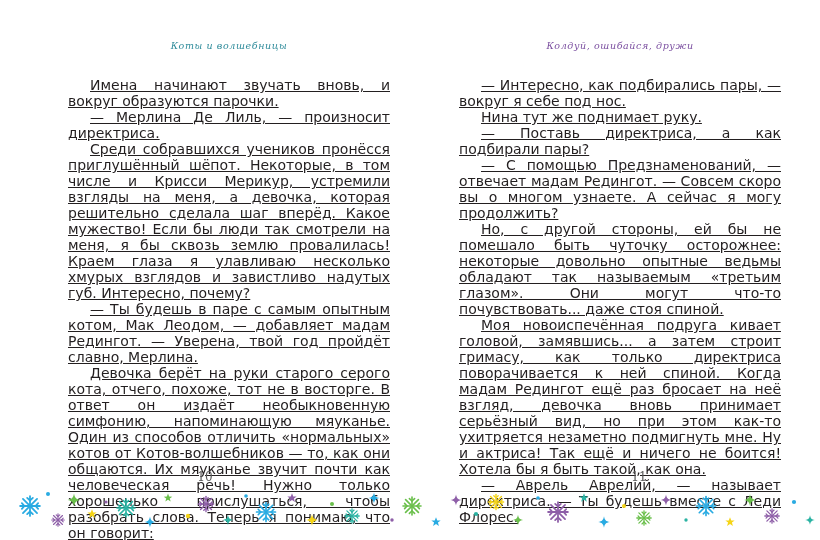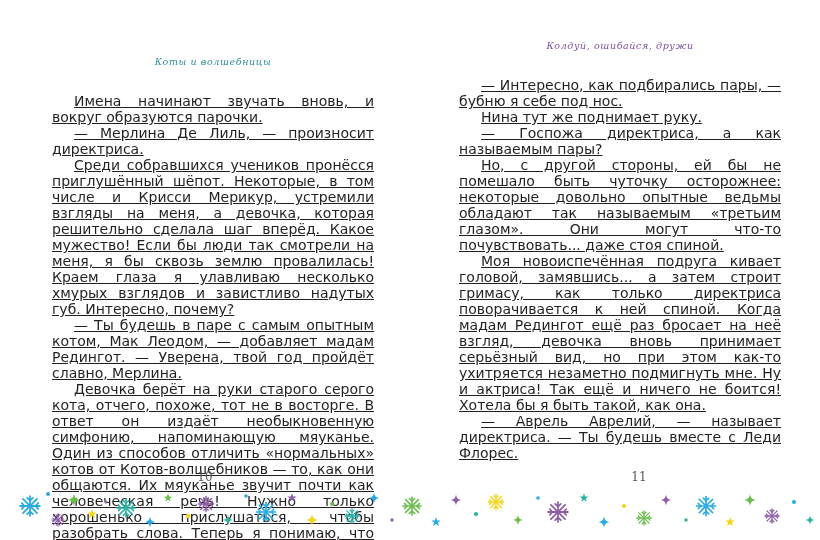--- a/index.html
+++ b/index.html
@@ -19,23 +19,23 @@
     height: 540px;
     box-sizing: border-box;
   }
   .page {
     position: absolute;
     top: 0;
     height: 540px;
     box-sizing: border-box;
   }
   .page-left {
-    left: 0;
-    width: 410px;
-    padding: 56px 36px 0 52px;
+    left: 16px;
+    width: 410px;
+    padding: 40px 36px 0 52px;
   }
   .page-right {
     left: 423px;
     width: 410px;
     padding: 40px 52px 0 36px;
   }
   .running-head {
     text-align: center;
     font-family: "DejaVu Serif", serif;
     font-size: 9.5px;
@@ -107,23 +107,24 @@
       <p>Среди собравшихся учеников пронёсся приглушённый шёпот. Некоторые, в том числе и Крисси Мерикур, устремили взгляды на меня, а девочка, которая решительно сделала шаг вперёд. Какое мужество! Если бы люди так смотрели на меня, я бы сквозь землю провалилась! Краем глаза я улавливаю несколько хмурых взглядов и завистливо надутых губ. Интересно, почему?</p>
       <p>— Ты будешь в паре с самым опытным котом, Мак Леодом, — добавляет мадам Редингот. — Уверена, твой год пройдёт славно, Мерлина.</p>
       <p>Девочка берёт на руки старого серого кота, отчего, похоже, тот не в восторге. В ответ он издаёт необыкновенную симфонию, напоминающую мяуканье. Один из способов отличить «нормальных» котов от Котов-волшебников — то, как они общаются. Их мяуканье звучит почти как человеческая речь! Нужно только хорошенько прислушаться, чтобы разобрать слова. Теперь я понимаю, что он говорит:</p>
       <p>— Эй, я тебе не чучело! Поставь себе сейчас же!</p>
     </div>
   </div>
 
   <div class="page page-right">
     <div class="running-head right-head">Колдуй, ошибайся, дружи</div>
     <div class="body-text">
-      <p>— Интересно, как подбирались пары, — бубню я себе под нос.</p>
+      <p>— Интересно, как подбирались пары, — вокруг я себе под нос.</p>
       <p>Нина тут же поднимает руку.</p>
-      <p>— Госпожа директриса, а как называемым пары?</p>
+      <p>— Поставь директриса, а как подбирали пары?</p>
+      <p>— С помощью Предзнаменований, — отвечает мадам Редингот. — Совсем скоро вы о многом узнаете. А сейчас я могу продолжить?</p>
       <p>Но, с другой стороны, ей бы не помешало быть чуточку осторожнее: некоторые довольно опытные ведьмы обладают так называемым «третьим глазом». Они могут что-то почувствовать... даже стоя спиной.</p>
       <p>Моя новоиспечённая подруга кивает головой, замявшись... а затем строит гримасу, как только директриса поворачивается к ней спиной. Когда мадам Редингот ещё раз бросает на неё взгляд, девочка вновь принимает серьёзный вид, но при этом как-то ухитряется незаметно подмигнуть мне. Ну и актриса! Так ещё и ничего не боится! Хотела бы я быть такой, как она.</p>
       <p>— Аврель Аврелий, — называет директриса. — Ты будешь вместе с Леди Флорес.</p>
     </div>
   </div>
 
   <div class="folio folio-left">10</div>
   <div class="folio folio-right">11</div>
 
   <div class="ornament-band">

